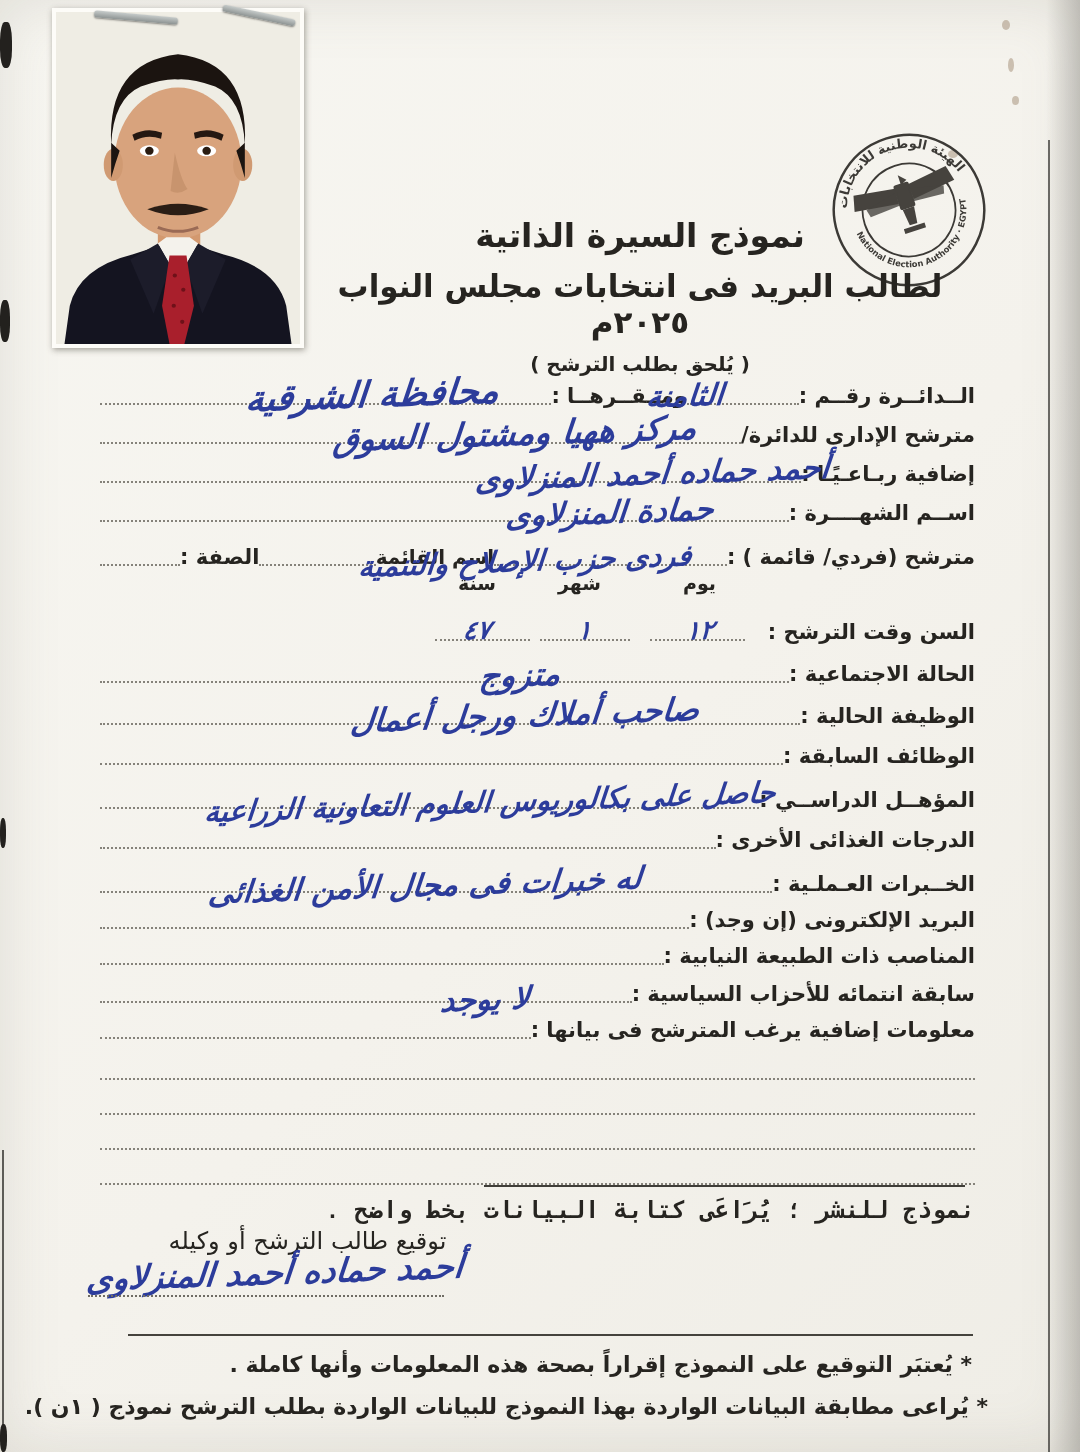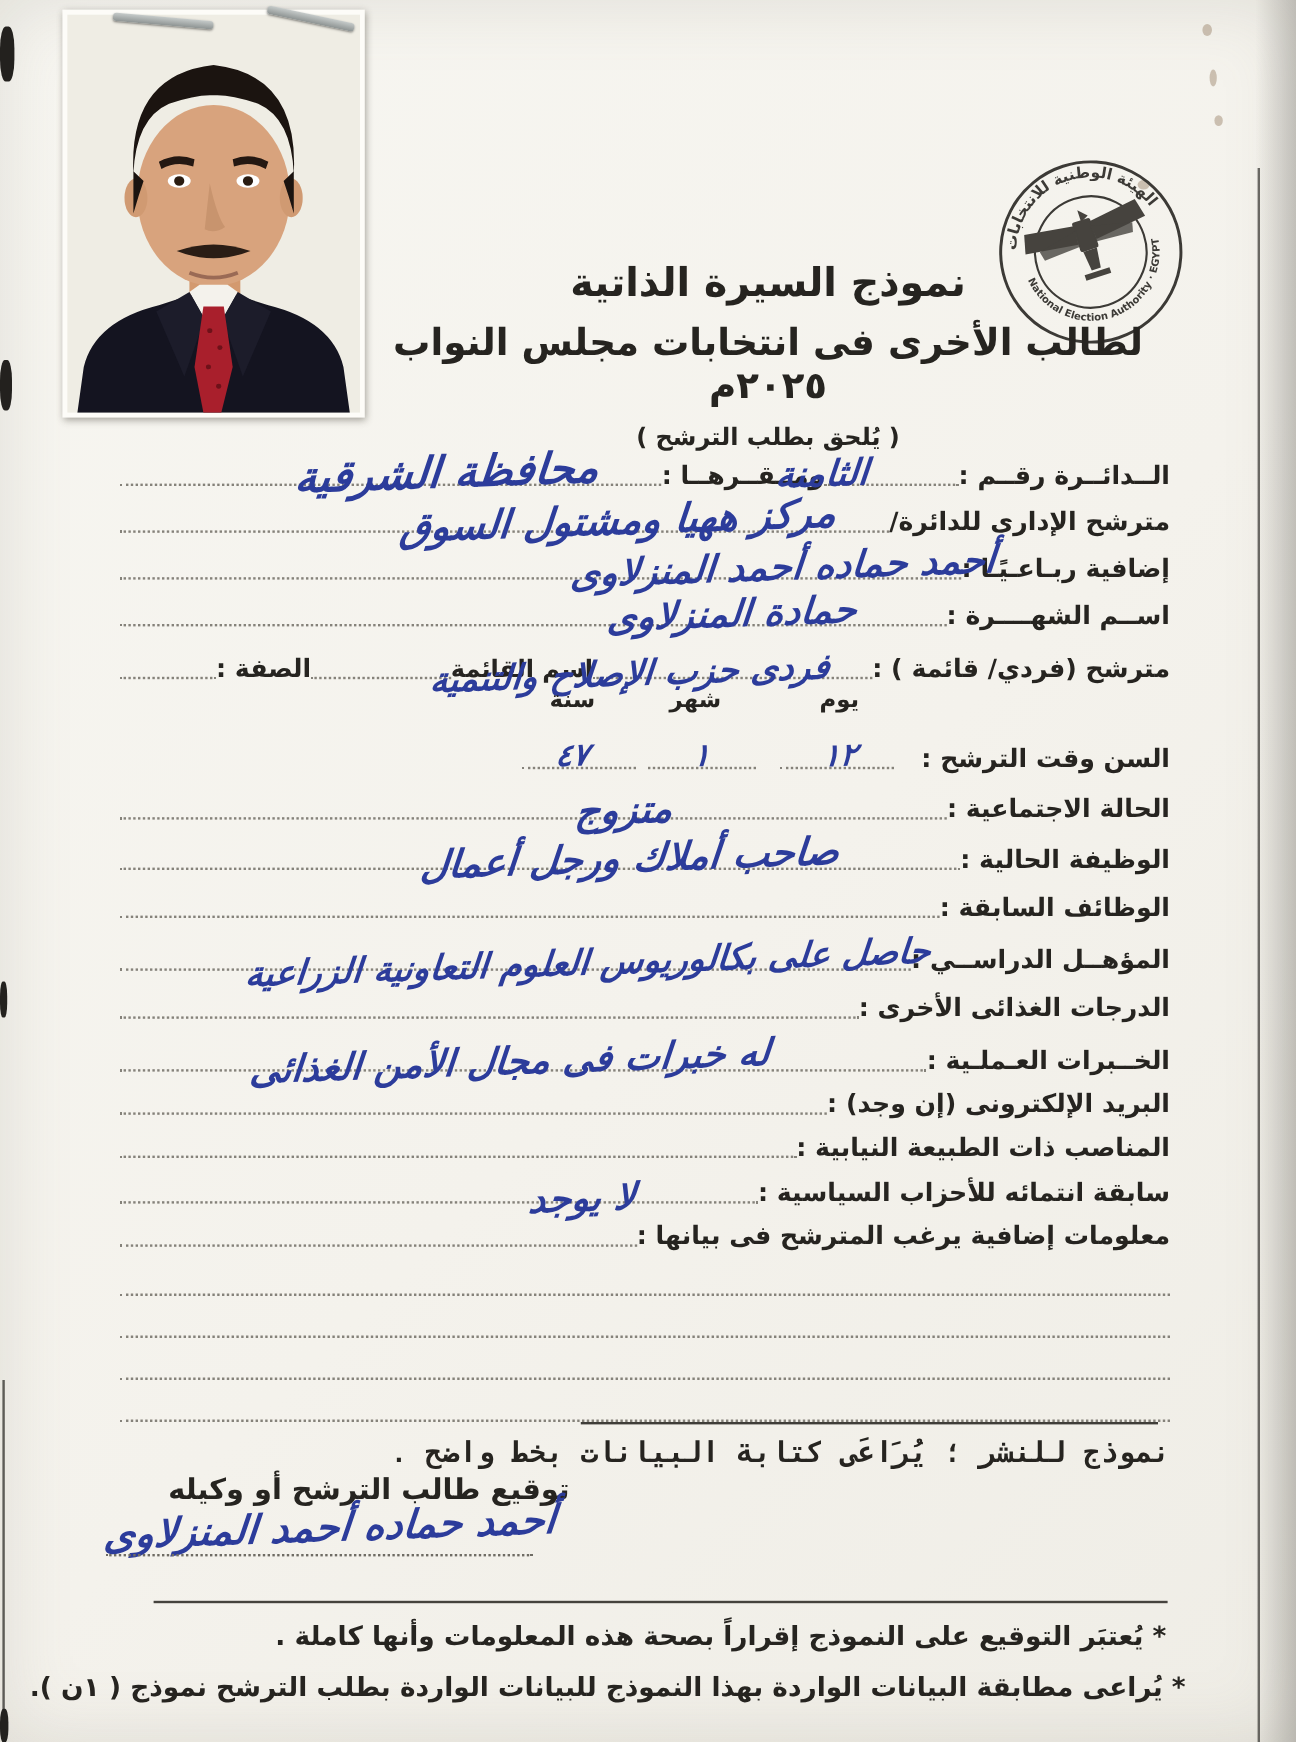--- a/index.html
+++ b/index.html
@@ -41,21 +41,21 @@
   .grow{flex:1 1 auto;}
   .hand{position:absolute;color:#2c3c9b;font-style:italic;font-weight:600;
     transform:skewX(-7deg) rotate(-2deg);white-space:nowrap;text-align:center;line-height:1;}
   .hdr-row{position:relative;}
   .hdr{position:absolute;font-size:19px;font-weight:bold;}
   .ageseg{position:absolute;border-bottom:2px dotted #85827a;height:10px;}
   .blankline{border-bottom:2px dotted #85827a;height:33px;}
   
   .sep1{position:absolute;top:1185px;left:484px;width:481px;height:2px;background:#3f3d38;}
   .pubnote{position:absolute;top:1196px;right:105px;font-size:24px;font-weight:bold;font-family:Liberation Mono, monospace;}
-  .siglabel{position:absolute;top:1227px;left:135px;width:345px;text-align:center;font-size:24px;font-weight:bold;}
+  .siglabel{position:absolute;top:1227px;left:135px;width:345px;text-align:center;font-size:24px;font-weight:normal;}
   .signature{position:absolute;top:1256px;left:60px;width:430px;font-size:33px;}
   .sigdots{position:absolute;top:1295px;left:88px;width:356px;border-bottom:2px dotted #6f6c64;}
   .sep2{position:absolute;top:1334px;left:128px;width:845px;height:2px;background:#45433d;}
   .note1{position:absolute;top:1352px;right:108px;font-size:22px;font-weight:bold;}
   .note2{position:absolute;top:1394px;right:92px;font-size:22px;font-weight:bold;}
 </style>
 </head>
 <body>
 
 <div class="page">
@@ -127,21 +127,21 @@
         <path d="M79 64 L44 72 L46 80 L78 78 Z" opacity=".8"></path>
         <path d="M91 64 L126 72 L124 80 L92 78 Z" opacity=".8"></path>
         <path d="M79 83 L91 83 L89 100 L81 100 Z"></path>
         <rect x="74" y="102" width="22" height="5"></rect>
       </g>
     </svg>
   </div>
 
   <div class="titles">
     <div class="t1">نموذج السيرة الذاتية</div>
-    <div class="t2">لطالب الأخرى فى انتخابات مجلس النواب ٢٠٢٥م</div>
+    <div class="t2">لطالب البريد فى انتخابات مجلس النواب ٢٠٢٥م</div>
     <div class="t3">( يُلحق بطلب الترشح )</div>
   </div>
 
   <div class="form">
 
     <div class="row" style="height:39px;">
       <span class="lbl">الــدائــرة رقــم :</span>
       <span class="dots" style="flex:0 0 112px;"></span>
       <span class="lbl">ومــقــرهــا :</span>
       <span class="dots grow"></span>

